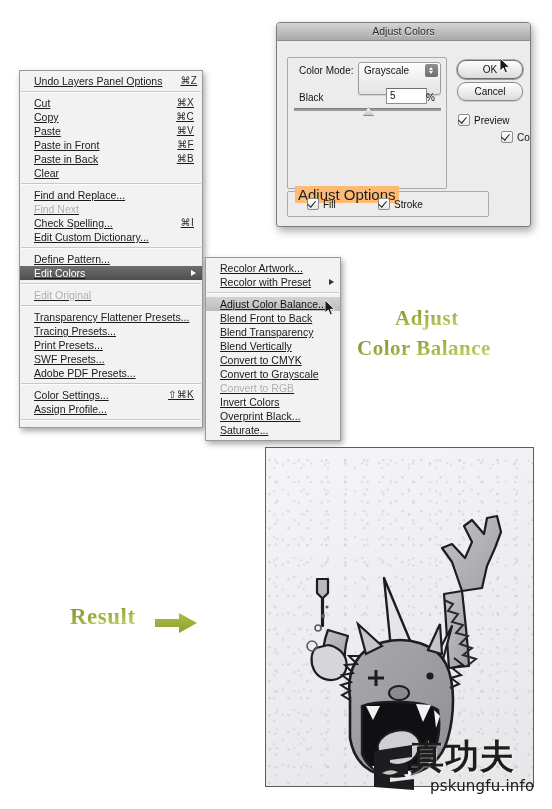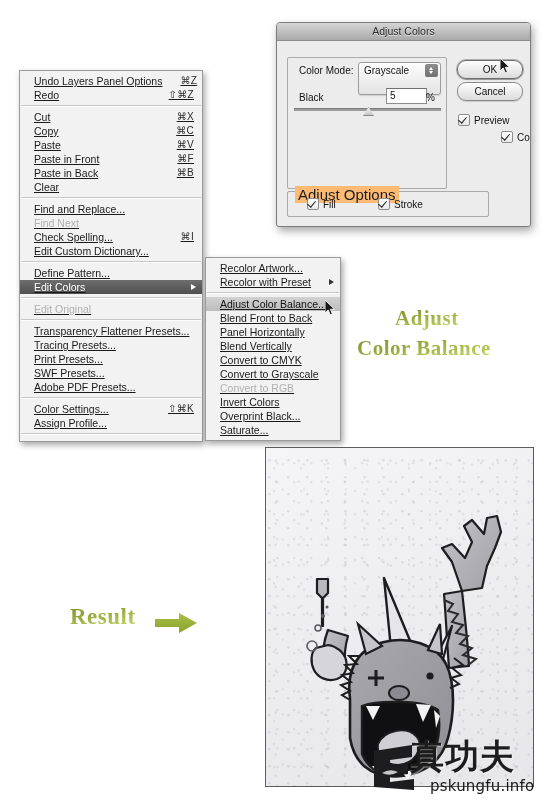--- a/index.html
+++ b/index.html
@@ -251,24 +251,20 @@
   }
 </style>
 </head>
 <body>
 
 <div class="menu" id="edit-menu">
     <div class="menu-row">
       <span class="lbl">Undo Layers Panel Options</span>
       <span class="sk">⌘Z</span>
     </div>
-    <div class="menu-row">
-      <span class="lbl">Redo</span>
-      <span class="sk">⇧⌘Z</span>
-    </div>
     <div class="menu-sep"></div>
     <div class="menu-row">
       <span class="lbl">Cut</span>
       <span class="sk">⌘X</span>
     </div>
     <div class="menu-row">
       <span class="lbl">Copy</span>
       <span class="sk">⌘C</span>
     </div>
     <div class="menu-row">
@@ -348,21 +344,21 @@
       <span class="submenu-arrow"></span>
     </div>
     <div class="menu-sep"></div>
     <div class="menu-row sel-light">
       <span class="lbl">Adjust Color Balance...</span>
     </div>
     <div class="menu-row">
       <span class="lbl">Blend Front to Back</span>
     </div>
     <div class="menu-row">
-      <span class="lbl">Panel Horizontally</span>
+      <span class="lbl">Blend Transparency</span>
     </div>
     <div class="menu-row">
       <span class="lbl">Blend Vertically</span>
     </div>
     <div class="menu-row">
       <span class="lbl">Convert to CMYK</span>
     </div>
     <div class="menu-row">
       <span class="lbl">Convert to Grayscale</span>
     </div>

